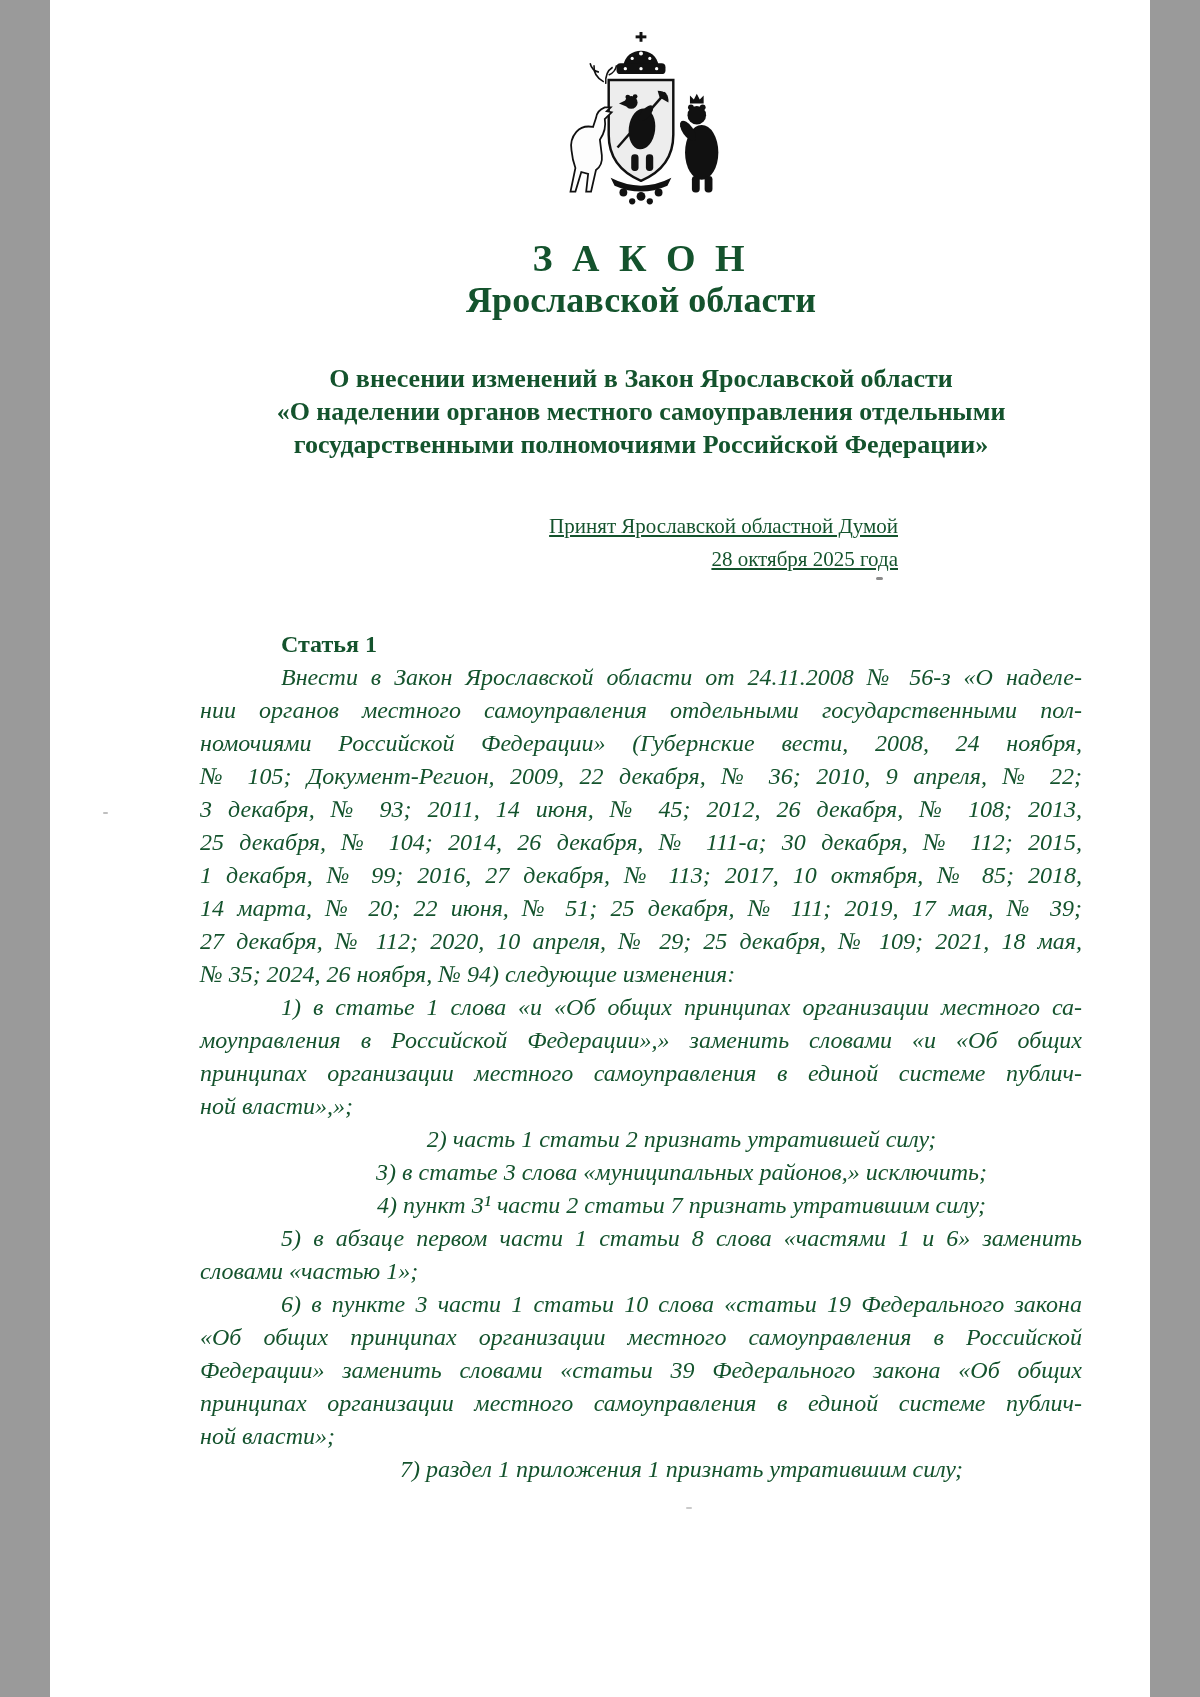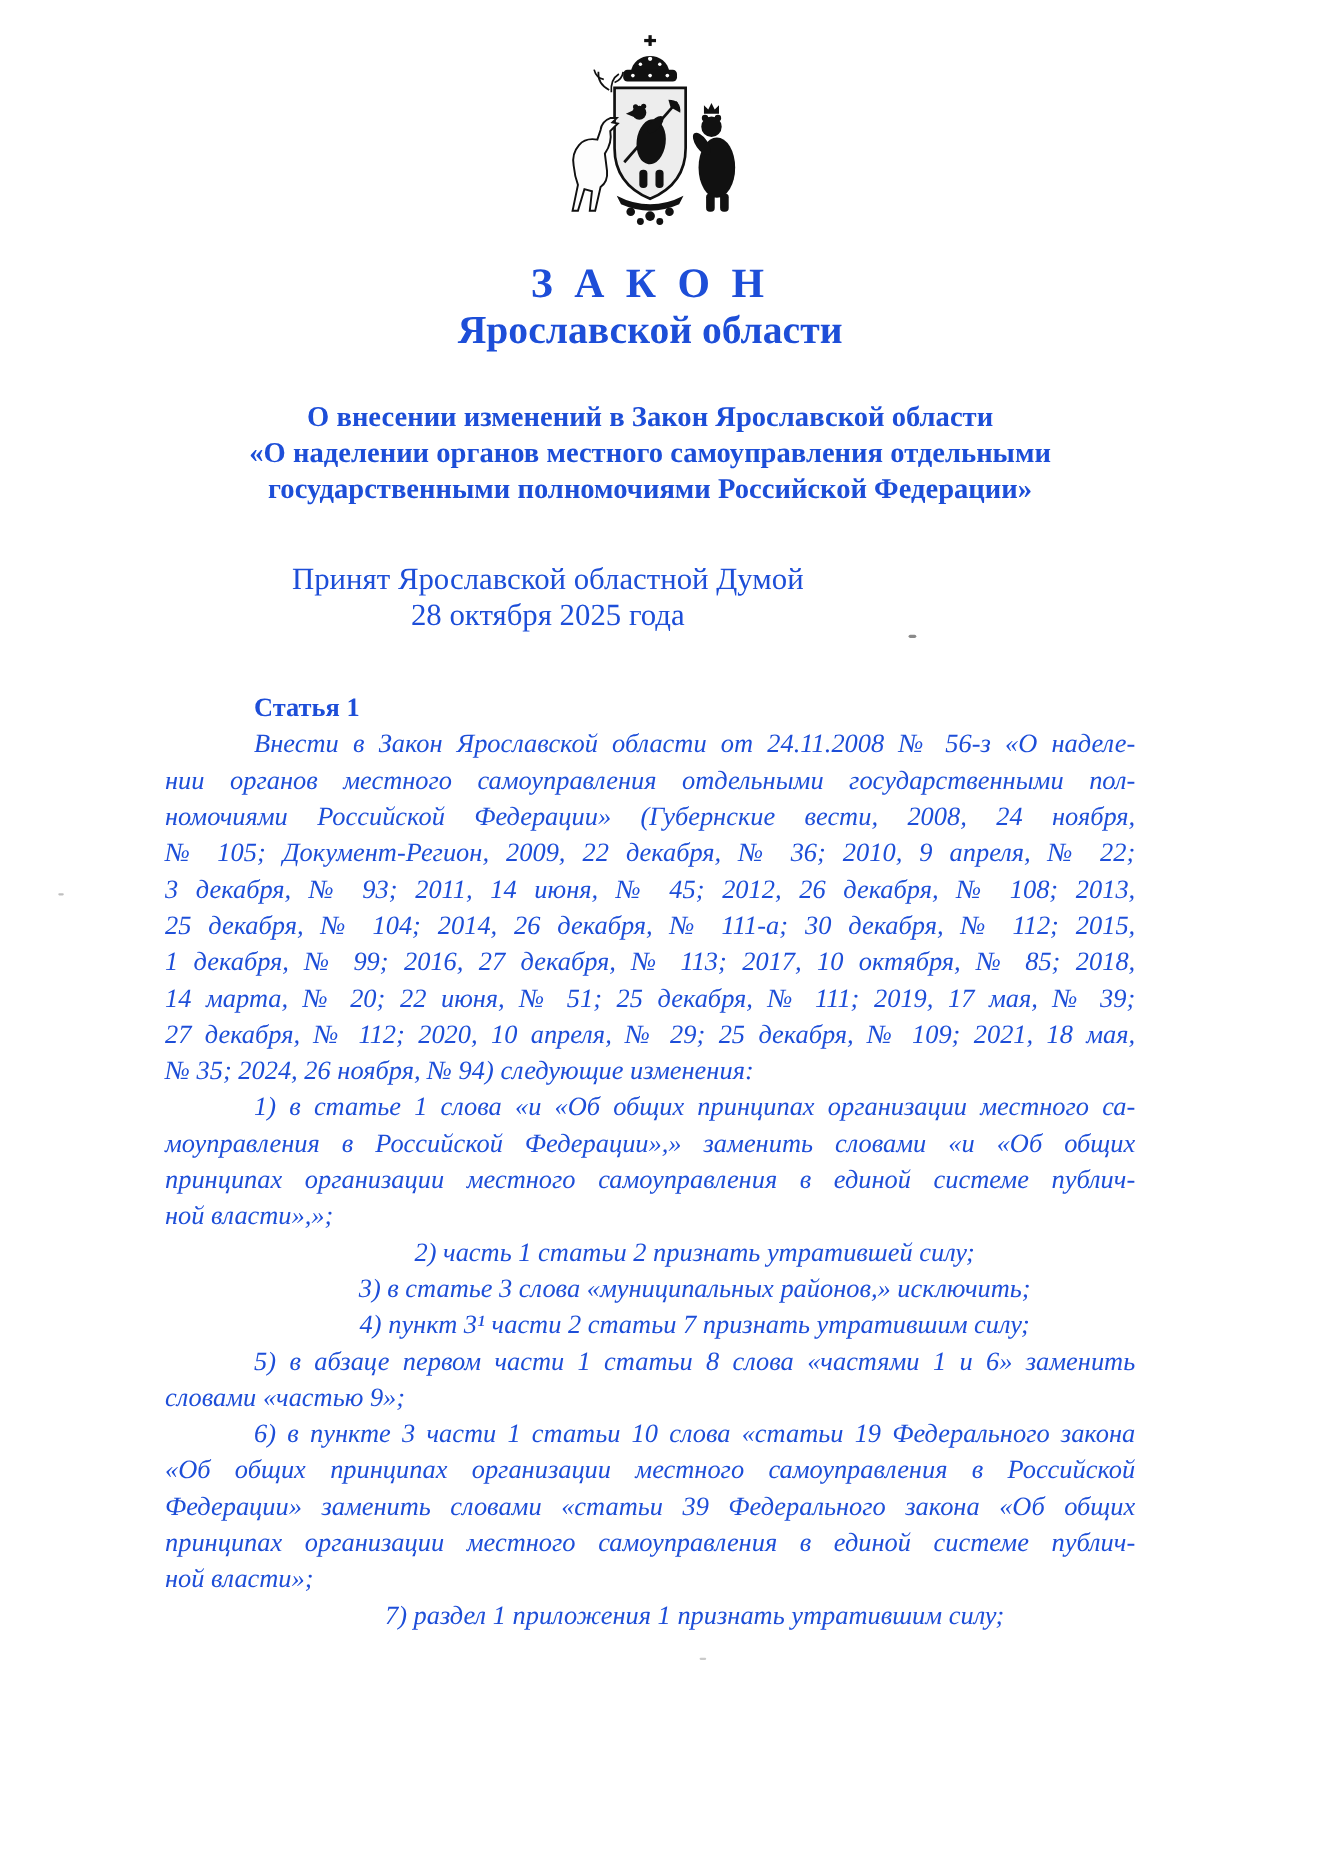--- a/index.html
+++ b/index.html
@@ -1,23 +1,23 @@
 <!DOCTYPE html>
 <html><head>
 <meta charset="utf-8">
 <style>
   html,body{margin:0;padding:0;background:#9a9a9a;}
   .page{
     position:relative;
-    width:1200px;height:1697px;
+    width:1100px;height:1697px;
     margin:0 auto;
     background:#ffffff;
     overflow:hidden;
     font-family:"Liberation Serif","DejaVu Serif",serif;
-    color:#1d4ed8;
+    color:#14532d;
   }
   .emblem{
     position:absolute;
     top:30px;left:498px;
     width:186px;height:188px;
   }
   .law-word{
     position:absolute;
     top:238px;left:150px;width:882px;
     text-align:center;
@@ -36,23 +36,24 @@
   .doc-title{
     position:absolute;
     top:362px;left:150px;width:882px;
     text-align:center;
     font-size:26px;font-weight:bold;
     line-height:33px;
   }
   .adopted{
     position:absolute;
     top:510px;left:148px;width:700px;
-    font-size:28px;
+    font-size:21px;
     line-height:33px;
-    text-align:center;
+    text-align:right;
+    text-decoration:underline;
   }
   .body-text{
     position:absolute;
     top:628px;left:150px;width:882px;
     font-size:24px;
     line-height:33px;
   }
   .article-heading{
     font-weight:bold;
     text-indent:81px;
@@ -171,21 +172,21 @@
         <div class="line just">27 декабря, № 112; 2020, 10 апреля, № 29; 25 декабря, № 109; 2021, 18 мая,</div>
         <div class="line">№ 35; 2024, 26 ноября, № 94) следующие изменения:</div>
         <div class="line just ind">1) в статье 1 слова «и «Об общих принципах организации местного са-</div>
         <div class="line just">моуправления в Российской Федерации»,» заменить словами «и «Об общих</div>
         <div class="line just">принципах организации местного самоуправления в единой системе публич-</div>
         <div class="line">ной власти»,»;</div>
         <div class="line ind">2) часть 1 статьи 2 признать утратившей силу;</div>
         <div class="line ind">3) в статье 3 слова «муниципальных районов,» исключить;</div>
         <div class="line ind">4) пункт 3¹ части 2 статьи 7 признать утратившим силу;</div>
         <div class="line just ind">5) в абзаце первом части 1 статьи 8 слова «частями 1 и 6» заменить</div>
-        <div class="line">словами «частью 9»;</div>
+        <div class="line">словами «частью 1»;</div>
         <div class="line just ind">6) в пункте 3 части 1 статьи 10 слова «статьи 19 Федерального закона</div>
         <div class="line just">«Об общих принципах организации местного самоуправления в Российской</div>
         <div class="line just">Федерации» заменить словами «статьи 39 Федерального закона «Об общих</div>
         <div class="line just">принципах организации местного самоуправления в единой системе публич-</div>
         <div class="line">ной власти»;</div>
         <div class="line ind">7) раздел 1 приложения 1 признать утратившим силу;</div>
       </div>
   </div>
 
   <div class="artifact a1"></div>

